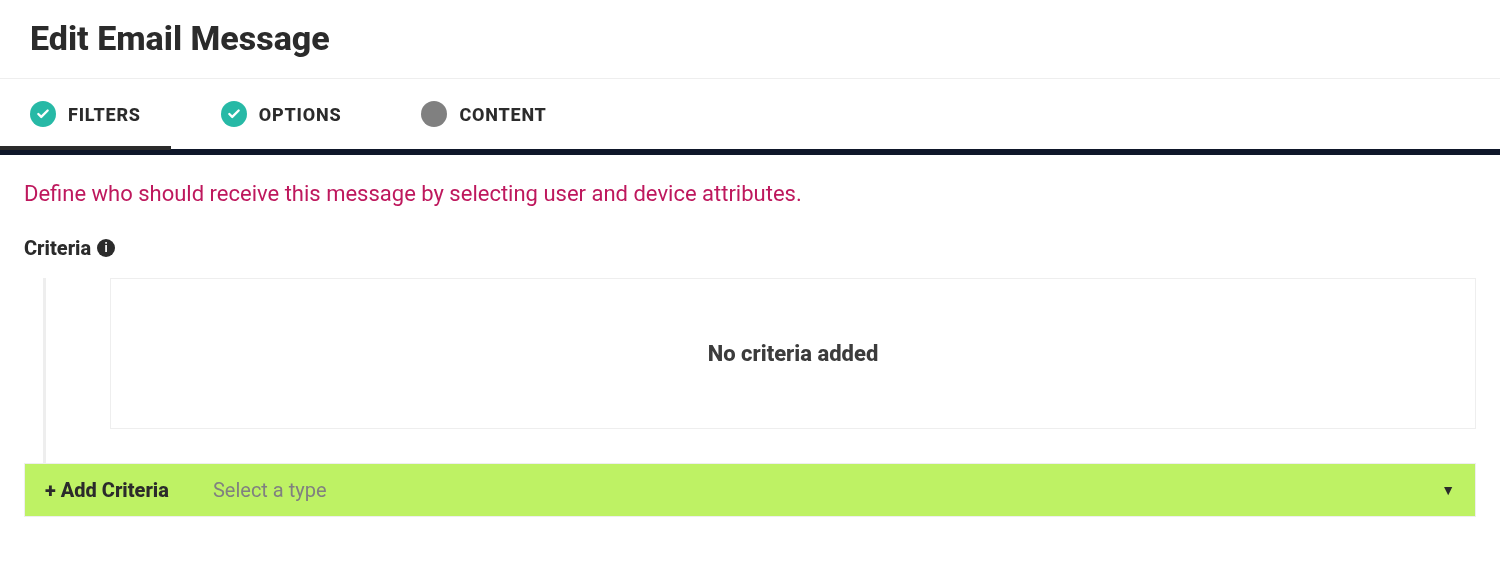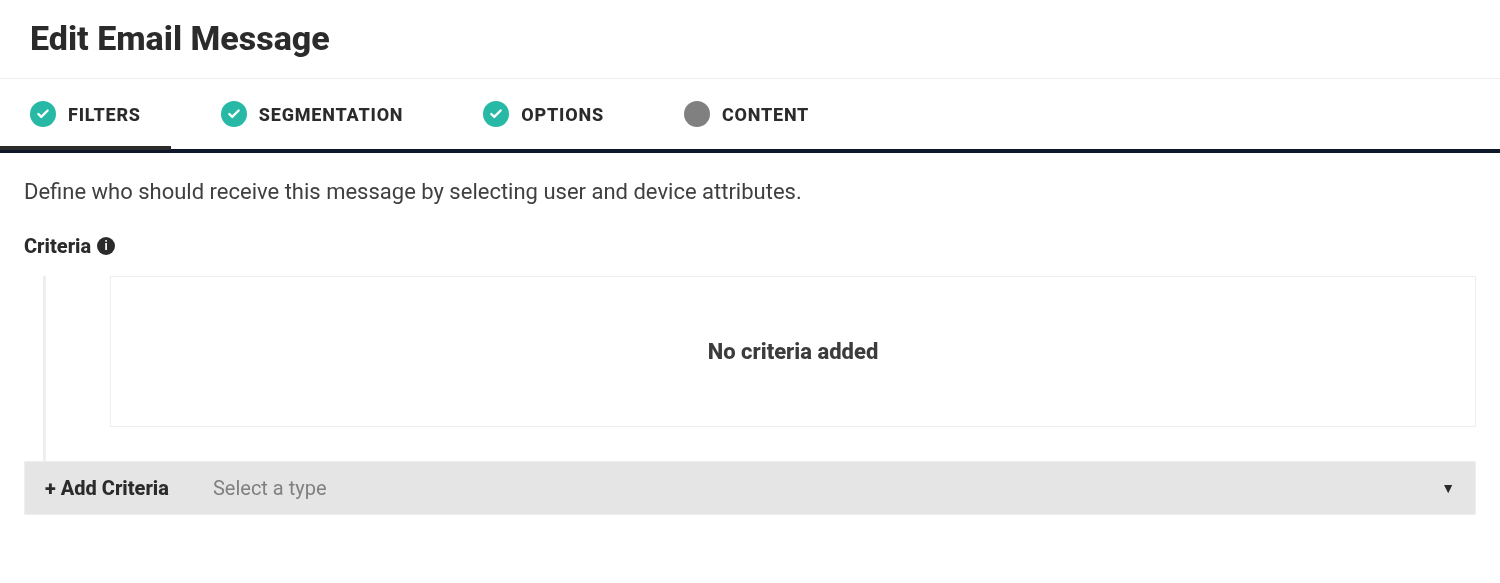--- a/index.html
+++ b/index.html
@@ -18,21 +18,21 @@
   .page-title {
     font-size: 34px;
     font-weight: 800;
     color: #2b2b2b;
   }
 
   
   .tabs {
     display: flex;
     align-items: center;
-    border-bottom: 4px solid #0f172a;
+    border-bottom: 6px solid #0f172a;
     padding: 0 30px;
   }
   .tab {
     display: flex;
     align-items: center;
     padding: 22px 0;
     margin-right: 80px;
     cursor: pointer;
     position: relative;
   }
@@ -69,21 +69,21 @@
   }
   .status-icon svg {
     width: 14px;
     height: 14px;
   }
 
   
   .description {
     padding: 26px 24px 30px 24px;
     font-size: 22px;
-    color: #404040;
+    color: #be185d;
   }
 
   
   .criteria-header {
     padding: 0 16px 18px 24px;
     display: flex;
     align-items: center;
   }
   .criteria-label {
     font-size: 20px;
@@ -119,21 +119,21 @@
   }
   .no-criteria-text {
     font-size: 22px;
     font-weight: 800;
     color: #3c3c3c;
   }
 
   
   .add-bar {
     margin: 0 24px 24px 24px;
-    background: #e5e5e5;
+    background: #bef264;
     border: 1px solid #eee;
     display: flex;
     align-items: center;
     padding: 14px 20px;
   }
   .add-label {
     font-size: 20px;
     font-weight: 800;
     color: #2b2b2b;
     margin-right: 28px;
@@ -160,28 +160,20 @@
 
   <div class="tab active">
     <span class="status-icon check">
       <svg viewBox="0 0 24 24" fill="none" stroke="#fff" stroke-width="4" stroke-linecap="round" stroke-linejoin="round">
           <polyline points="20 6 9 17 4 12"></polyline>
         </svg>
     </span>
     <span class="tab-label">FILTERS</span>
   </div>
 
-  <div class="tab">
-    <span class="status-icon check">
-      <svg viewBox="0 0 24 24" fill="none" stroke="#fff" stroke-width="4" stroke-linecap="round" stroke-linejoin="round">
-          <polyline points="20 6 9 17 4 12"></polyline>
-        </svg>
-    </span>
-    <span class="tab-label">SEGMENTATION</span>
-  </div>
 
   <div class="tab">
     <span class="status-icon check">
       <svg viewBox="0 0 24 24" fill="none" stroke="#fff" stroke-width="4" stroke-linecap="round" stroke-linejoin="round">
           <polyline points="20 6 9 17 4 12"></polyline>
         </svg>
     </span>
     <span class="tab-label">OPTIONS</span>
   </div>
 

